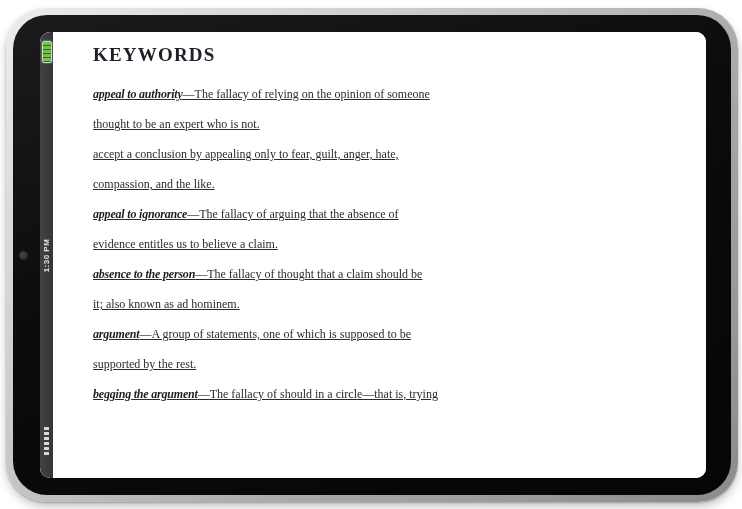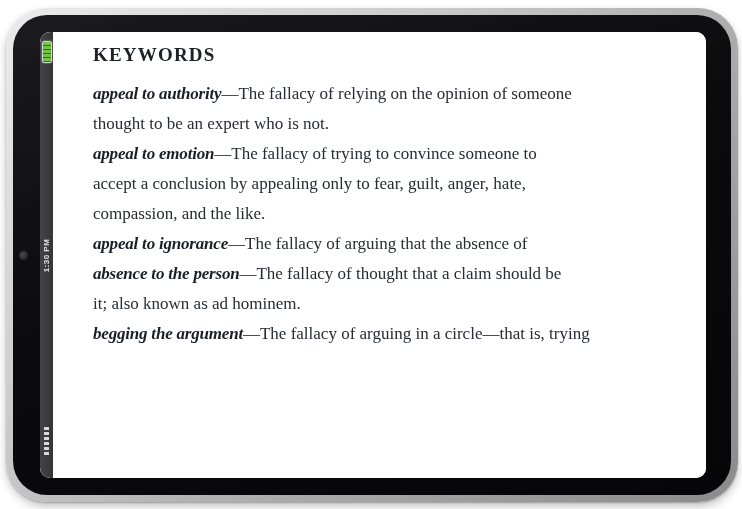--- a/index.html
+++ b/index.html
@@ -129,24 +129,25 @@
     font-size: 19px;
     font-weight: bold;
     letter-spacing: 1.2px;
     line-height: 30px;
     color: #1d2127;
   }
   .lines {
     margin-top: 9px;
   }
   .line {
-    font-size: 17px;
+    font-size: 12px;
     line-height: 30px;
     color: #282c31;
     white-space: nowrap;
+    text-decoration: underline;
   }
   .term {
     font-weight: bold;
     font-style: italic;
     letter-spacing: -0.2px;
     color: #1b1f24;
   }
 </style>
 </head>
 <body>
@@ -168,25 +169,27 @@
               <div class="dash"></div>
               <div class="dash"></div>
               <div class="dash"></div>
             </div>
         </div>
         <div class="content">
           <h1 class="heading">KEYWORDS</h1>
           <div class="lines">
               <div class="line"><span class="term">appeal to authority</span><span class="rest">—The fallacy of relying on the opinion of someone</span></div>
               <div class="line"><span class="rest">thought to be an expert who is not.</span></div>
-              <div class="line"><span class="term">appeal to emotion</span><span class="rest">—The fallacy of trying to convince someone to</span></div>
               <div class="line"><span class="rest">accept a conclusion by appealing only to fear, guilt, anger, hate,</span></div>
               <div class="line"><span class="rest">compassion, and the like.</span></div>
               <div class="line"><span class="term">appeal to ignorance</span><span class="rest">—The fallacy of arguing that the absence of</span></div>
+              <div class="line"><span class="rest">evidence entitles us to believe a claim.</span></div>
               <div class="line"><span class="term">absence to the person</span><span class="rest">—The fallacy of thought that a claim should be</span></div>
               <div class="line"><span class="rest">it; also known as ad hominem.</span></div>
-              <div class="line"><span class="term">begging the argument</span><span class="rest">—The fallacy of arguing in a circle—that is, trying</span></div>
+              <div class="line"><span class="term">argument</span><span class="rest">—A group of statements, one of which is supposed to be</span></div>
+              <div class="line"><span class="rest">supported by the rest.</span></div>
+              <div class="line"><span class="term">begging the argument</span><span class="rest">—The fallacy of should in a circle—that is, trying</span></div>
             </div>
         </div>
       </div>
     </div>
   </div>
 </div>
 
 </body></html>

